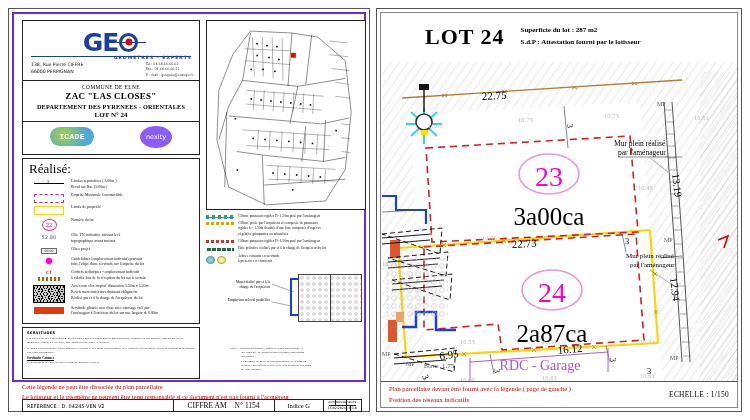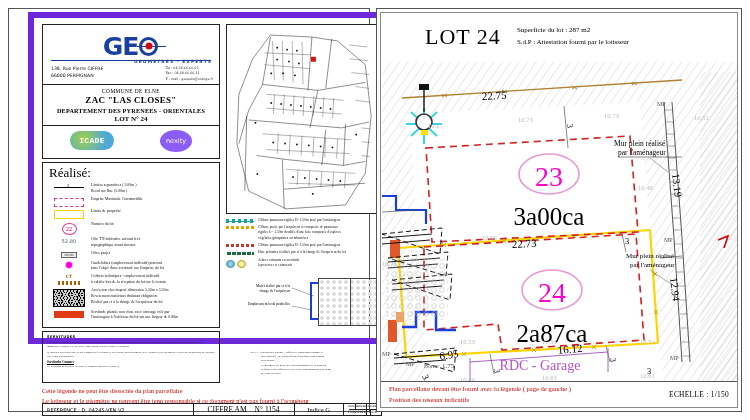--- a/index.html
+++ b/index.html
@@ -1,21 +1,21 @@
 <!DOCTYPE html>
 <html><head>
 <meta charset="utf-8">
 <style>
   html,body{margin:0;padding:0;background:#fff;}
   body{width:750px;height:420px;overflow:hidden;font-family:"Liberation Serif",serif;color:#000;}
   .page{position:relative;width:750px;height:420px;background:#fff;}
 
   
   .sheet-left{position:absolute;left:8px;top:8px;width:362px;height:404px;border:1px solid #555;background:#fff;box-sizing:border-box;}
-  .sheet-left-inner{position:absolute;left:19px;top:3px;width:354px;height:332px;border:6px solid #6d28d9;box-sizing:border-box;}
+  .sheet-left-inner{position:absolute;left:3px;top:3px;width:354px;height:370px;border:2px solid #6d28d9;box-sizing:border-box;}
 
   
   .titleblock{position:absolute;left:8px;top:6px;width:178px;height:135px;border:1px solid #222;box-sizing:border-box;background:#fff;}
   .logo-geopole{height:34px;display:flex;align-items:center;justify-content:center;padding-top:4px;position:relative;}
   .gp-text{font-family:"DejaVu Sans",sans-serif;font-weight:bold;font-size:25px;color:#1a3fa0;letter-spacing:-1px;line-height:1;}
   .gp-o{display:inline-block;width:19px;height:19px;border-radius:50%;border:3px solid #1a3fa0;position:relative;vertical-align:-3px;margin:0 1px;box-sizing:border-box;}
   .gp-o::after{content:"";position:absolute;left:50%;top:50%;width:7px;height:7px;background:#cc0a16;border-radius:50%;transform:translate(-50%,-50%);}
   .gp-o::before{content:"";position:absolute;left:-5px;top:50%;width:29px;height:1px;background:#1a3fa0;}
   .gp-sub{font-family:"DejaVu Sans",sans-serif;font-size:4.4px;color:#1a3fa0;letter-spacing:1.1px;font-weight:bold;position:absolute;right:7px;bottom:-1px;}
   .gp-rule{position:absolute;left:8px;right:8px;bottom:2px;height:1px;background:#1a3fa0;}
@@ -108,21 +108,21 @@
   .callout .box-div{position:absolute;left:31px;top:0;width:1px;height:46px;background:#444;}
   .callout .bluewall{position:absolute;left:84px;top:6px;width:8px;height:38px;border-left:2px solid #1a3fd6;border-top:2px solid #1a3fd6;border-bottom:2px solid #1a3fd6;box-sizing:border-box;}
   .callout svg{position:absolute;left:0;top:0;width:160px;height:52px;}
 
   .nota{position:absolute;left:216px;top:332px;width:132px;font-size:2.9px;line-height:1.45;color:#111;}
   .nota b{font-weight:normal;}
 
   
   .sheet-right{position:absolute;left:376px;top:8px;width:366px;height:404px;border:1px solid #555;background:#fff;box-sizing:border-box;}
   .sheet-right-inner{position:absolute;left:3px;top:3px;width:358px;height:396px;border:1px solid #888;box-sizing:border-box;overflow:hidden;}
-  .r-head{position:absolute;left:0;top:0;width:356px;height:48px;display:flex;align-items:center;}
+  .r-head{position:absolute;left:0;top:0;width:356px;height:48px;display:flex;align-items:center;font-weight:bold;}
   .r-lot{font-size:22px;letter-spacing:1px;margin-left:44px;}
   .r-info{margin-left:16px;font-size:7px;line-height:1.65;}
   .plan{position:absolute;left:1px;top:49px;width:355px;height:325px;overflow:hidden;background:#fff;}
   .r-foot{position:absolute;left:0;bottom:0;width:356px;height:26px;border-top:1px solid #555;background:#fff;display:flex;align-items:center;justify-content:space-between;padding:0 8px;box-sizing:border-box;}
   .r-foot-l{font-size:6.6px;color:#c00;line-height:1.6;}
   .r-foot-r{font-size:7.4px;letter-spacing:.3px;}
   .plan text{font-family:"Liberation Serif",serif;}
 </style>
 </head>
 <body>

